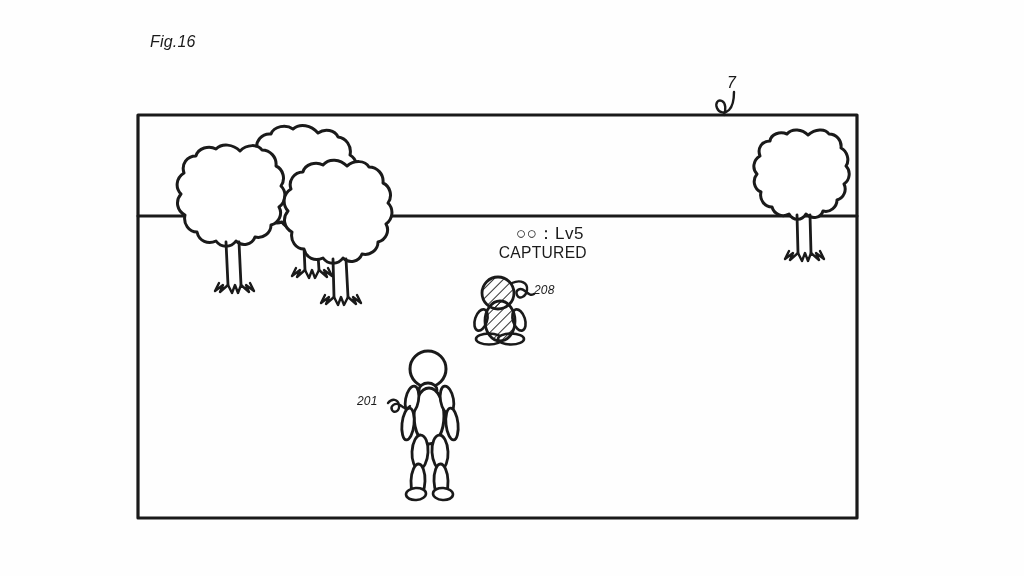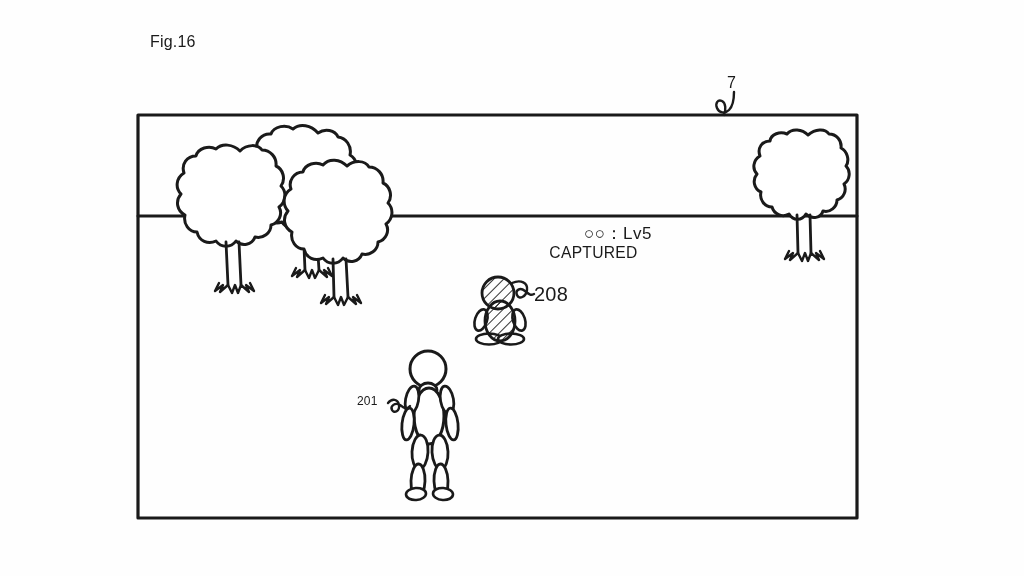--- a/index.html
+++ b/index.html
@@ -41,47 +41,48 @@
     stroke-linejoin: round;
     stroke-linecap: round;
   }
   .fig-label {
     position: absolute;
     font-family: "Liberation Sans", sans-serif;
     font-size: 15px;
     letter-spacing: 0.2px;
     color: #1a1a1a;
     white-space: nowrap;
+    font-style: italic;
   }
   #fig-caption {
     left: 150px;
     top: 33px;
     font-size: 16px;
   }
   #ref-12 {
     left: 727px;
     top: 74px;
     font-size: 16px;
   }
   #ref-208 {
     left: 534px;
     top: 283px;
-    font-size: 20px;
+    font-size: 12px;
   }
   #ref-201 {
     left: 357px;
     top: 394px;
     font-size: 12px;
   }
   #hud-overlay {
     position: absolute;
-    left: 472px;
+    left: 460px;
     top: 225px;
     width: 180px;
-    text-align: right;
+    text-align: center;
     line-height: 1.08;
   }
   #hud-line-1 {
     font-family: "Liberation Sans", sans-serif;
     font-size: 17px;
     letter-spacing: 0.5px;
     color: #1a1a1a;
     white-space: nowrap;
   }
   #hud-line-2 {

